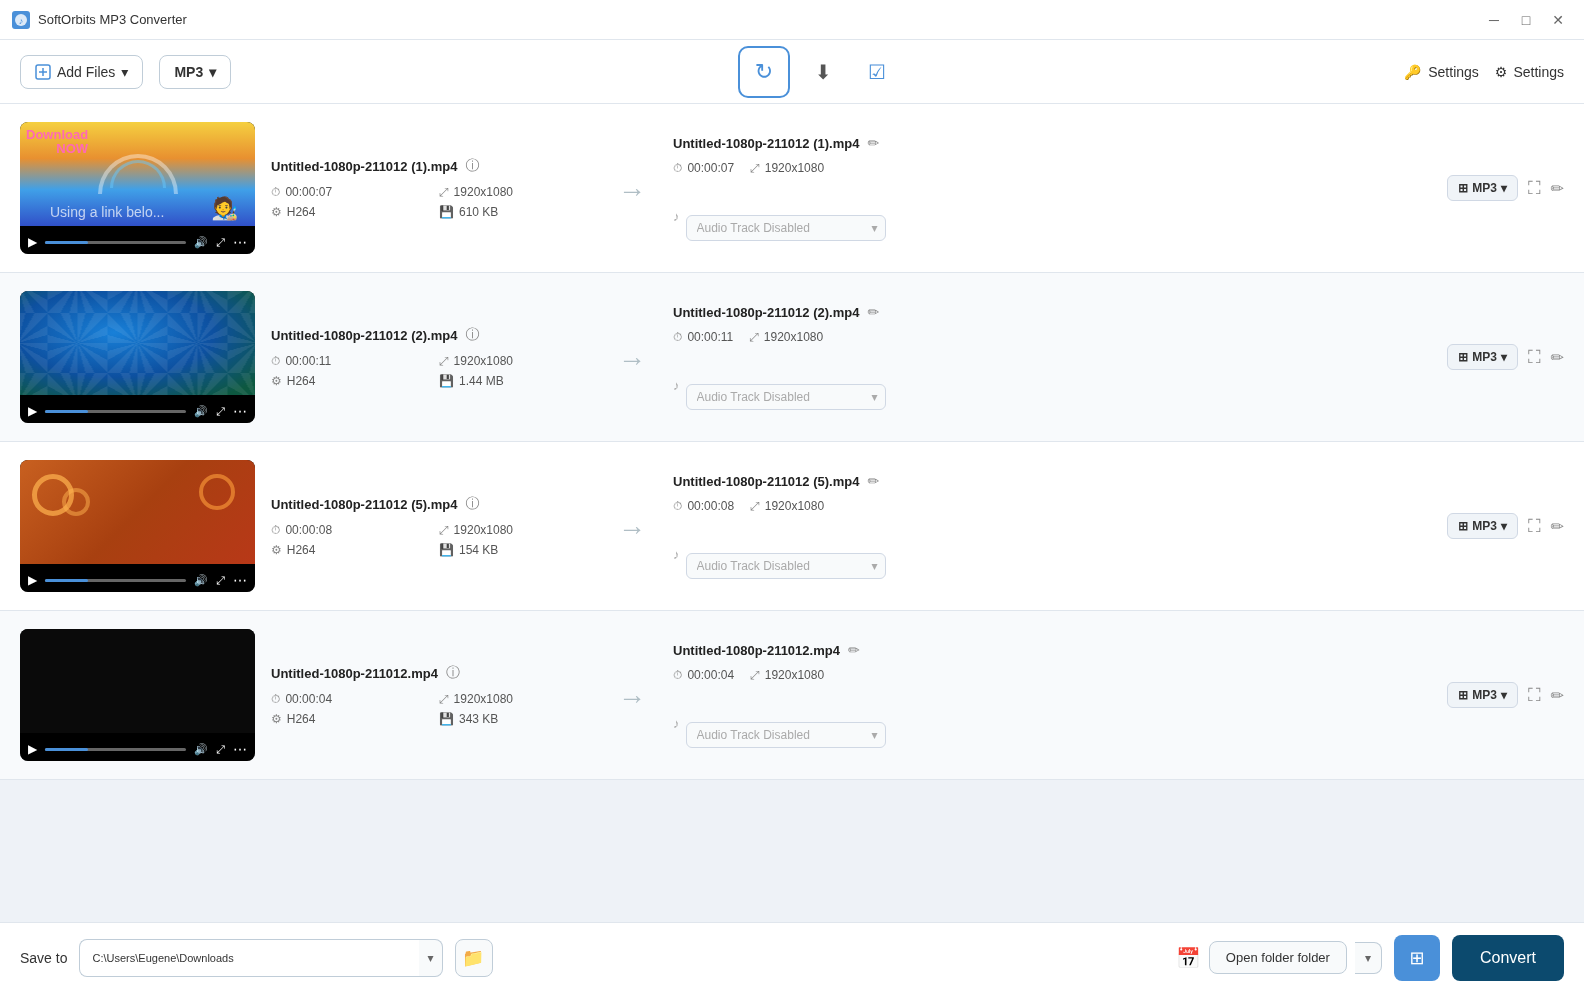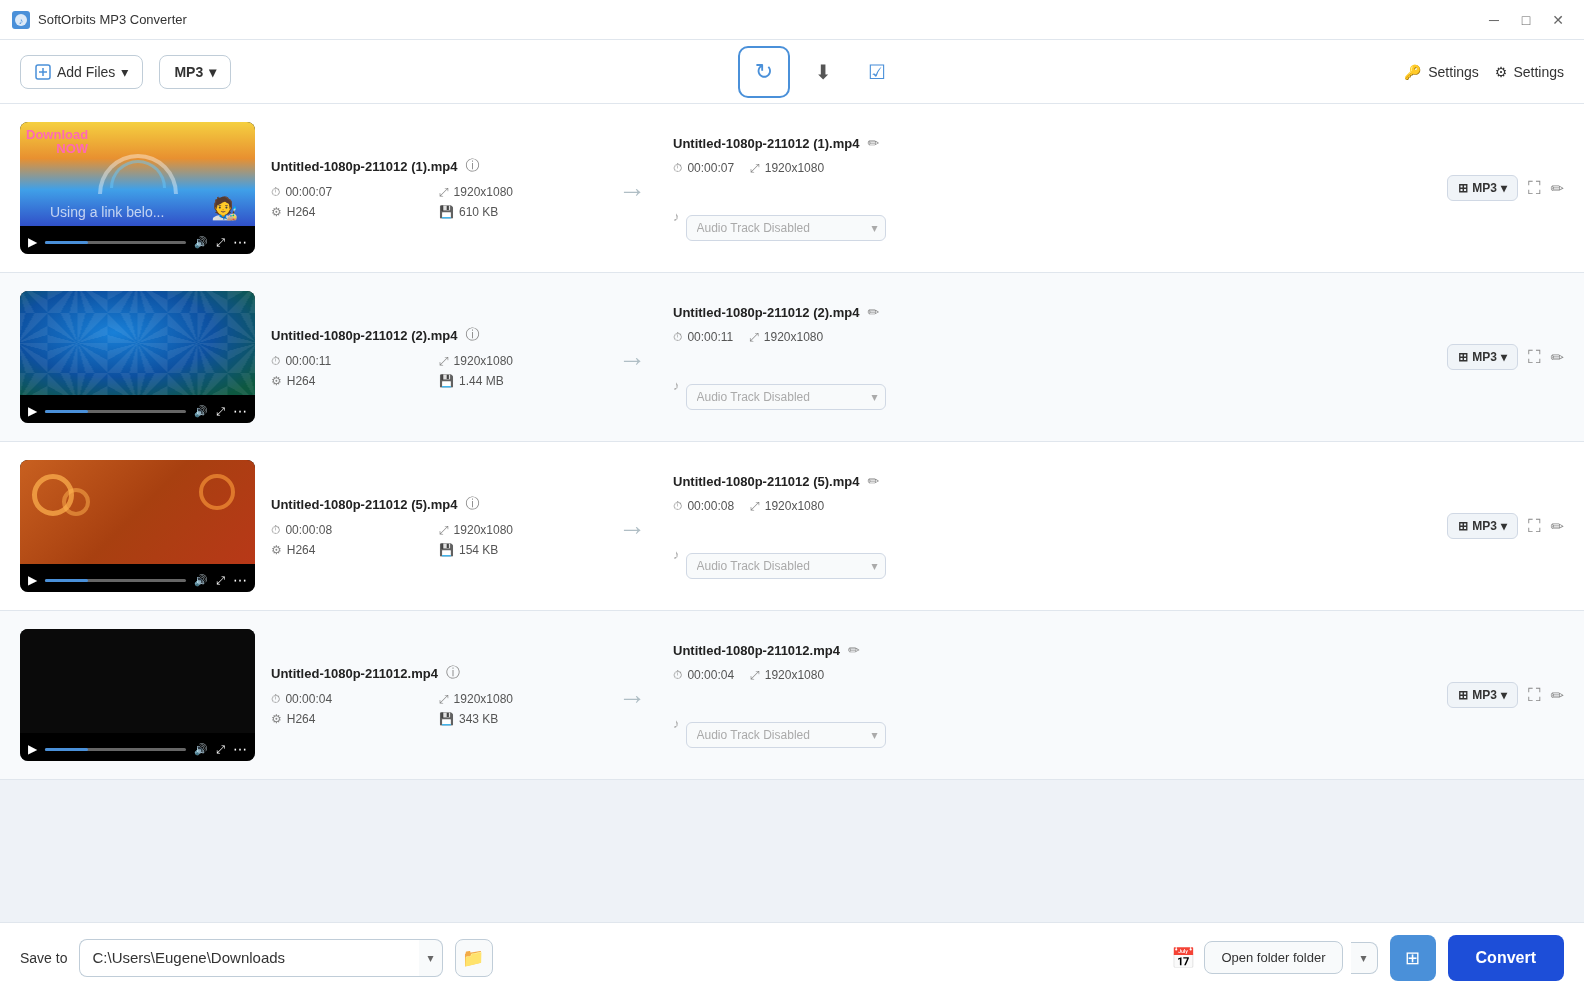--- a/index.html
+++ b/index.html
@@ -188,21 +188,21 @@
       display: flex;
       align-items: center;
       padding: 0 20px;
       gap: 12px;
       flex-shrink: 0;
     }
     .save-to-label { font-size: 14px; color: #333; font-weight: 500; flex-shrink: 0; text-align: center; }
     .save-path-input {
       flex: 0 0 340px;
       height: 38px; border: 1px solid #c0cdd8; border-radius: 8px;
-      padding: 0 12px; font-size: 15px; color: #333; background: #ffffff;
+      padding: 0 12px; font-size: 11px; color: #333; background: #ffffff;
       outline: none;
     }
     .path-dropdown-btn {
       height: 38px; border: 1px solid #c0cdd8; border-left: none; border-radius: 0 8px 8px 0;
       background: #f8fafb; cursor: pointer; padding: 0 8px; font-size: 12px; color: #666;
     }
     .folder-btn {
       width: 38px; height: 38px; border: 1px solid #c0cdd8; border-radius: 8px;
       background: #f8fafb; cursor: pointer; display: flex; align-items: center; justify-content: center;
       font-size: 18px; color: #666;
@@ -218,22 +218,22 @@
     .open-dropdown-btn {
       border: 1px solid #c0cdd8; border-left: none; border-radius: 0 8px 8px 0;
       background: #f8fafb; cursor: pointer; padding: 8px 10px; font-size: 12px; color: #666;
     }
     .grid-btn {
       width: 46px; height: 46px; background: #4a90d9; border: none; border-radius: 8px;
       cursor: pointer; display: flex; align-items: center; justify-content: center;
       font-size: 18px; color: white;
     }
     .convert-btn {
-      height: 46px; background: #1d4ed8; border: none; border-radius: 8px;
-      padding: 0 28px; cursor: pointer; font-size: 16px; color: white; font-weight: 700;
+      height: 46px; background: #0c4a6e; border: none; border-radius: 8px;
+      padding: 0 28px; cursor: pointer; font-size: 16px; color: white; font-weight: 400;
     }
 
     
     .path-group { display: flex; align-items: center; }
     .path-group .save-path-input { border-radius: 8px 0 0 8px; border-right: none; }
 
     
     .check-icon { font-size: 20px; color: #4a90d9; }
 
     .output-row-details { display: flex; flex-direction: column; gap: 8px; }

